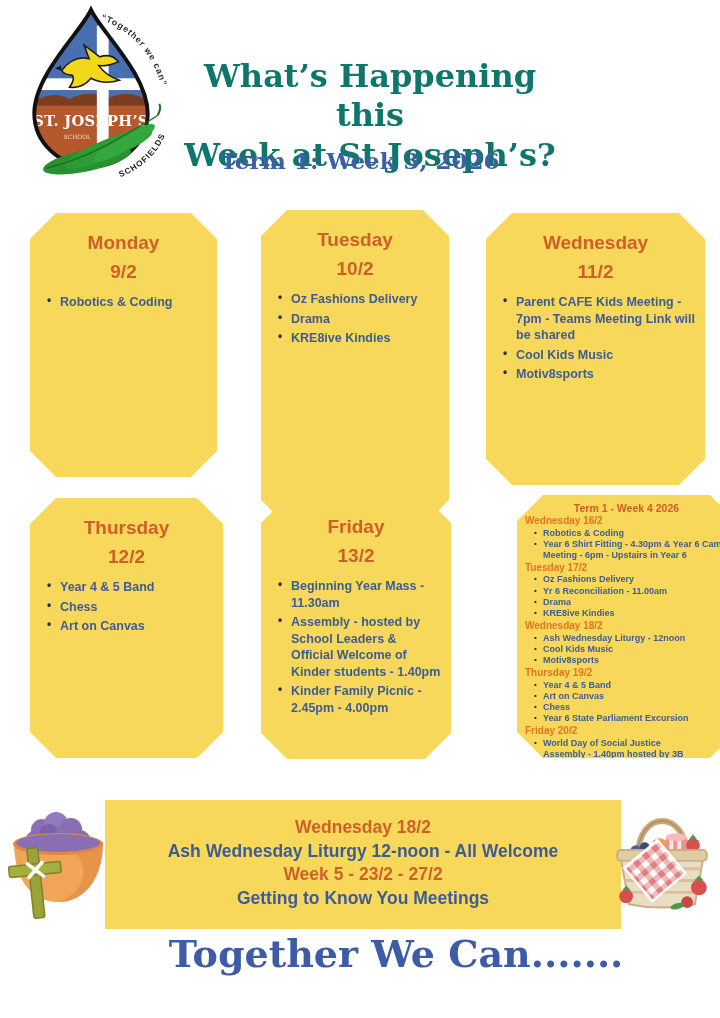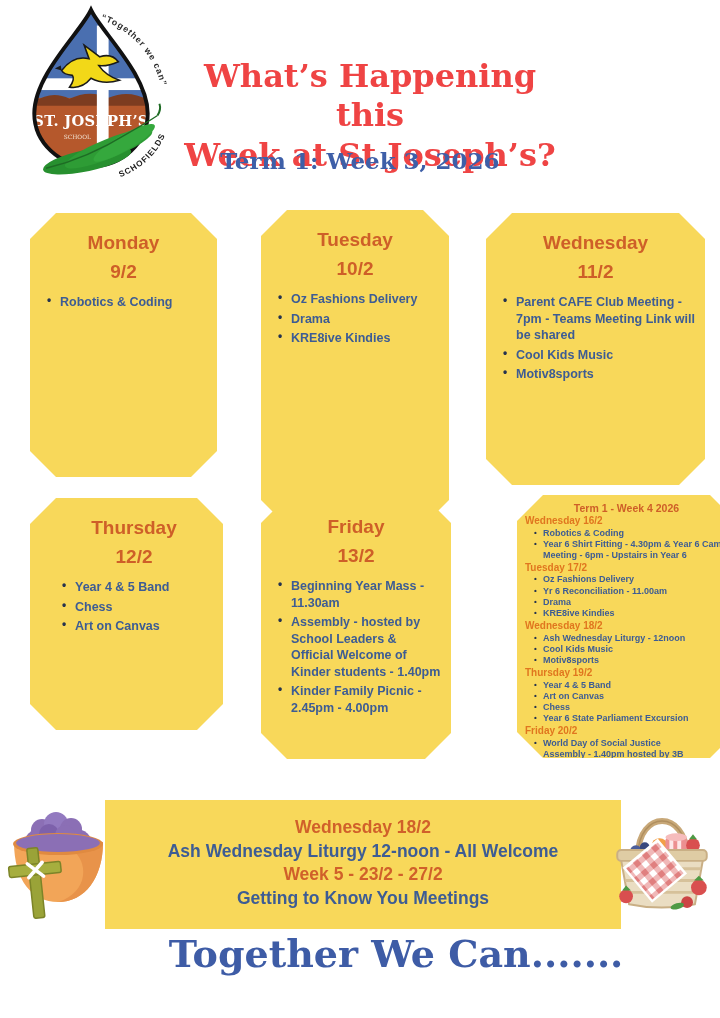--- a/index.html
+++ b/index.html
@@ -7,37 +7,37 @@
     width:720px;height:1018px;position:relative;overflow:hidden;
     background:#ffffff;
     font-family:"Liberation Sans",sans-serif;
     -webkit-font-smoothing:antialiased;
   }
   
   .logo{position:absolute;left:12px;top:4px;width:158px;height:176px;}
   .title{
     position:absolute;left:166px;top:36px;width:408px;
     text-align:center;font-family:"DejaVu Serif",serif;font-weight:bold;
-    font-size:32px;line-height:1.22;color:#ef4444;letter-spacing:0px;
+    font-size:32px;line-height:1.22;color:#0f766e;letter-spacing:0px;
   }
   .subtitle{
     position:absolute;left:160px;top:147px;width:400px;
     text-align:center;font-family:"DejaVu Serif",serif;font-weight:bold;
     font-size:23px;color:#3e5fa8;
   }
   
   .card{
     position:absolute;background:#f8d85a;box-sizing:border-box;
     clip-path:polygon(26px 0,calc(100% - 26px) 0,100% 26px,100% calc(100% - 26px),
       calc(100% - 26px) 100%,26px 100%,0 calc(100% - 26px),0 26px);
   }
   #card-mon{left:30px;top:213px;width:187px;height:264px;}
   #card-tue{left:261px;top:210px;width:188px;height:316px;}
   #card-wed{left:486px;top:213px;width:219px;height:272px;}
-  #card-thu{left:30px;top:498px;width:193px;height:232px;padding-left:15px;}
+  #card-thu{left:30px;top:498px;width:193px;height:260px;}
   #card-fri{left:261px;top:497px;width:190px;height:262px;border-radius:21px;}
   #card-wk4{left:486px;top:495px;width:219px;height:263px;margin-left:31px;}
   .card-day{
     margin:16px 0 0 0;text-align:center;font-size:19px;font-weight:bold;
     color:#ce5f28;line-height:1.5;
   }
   .card-list{list-style:none;margin:8px 4px 0 0;padding:0 6px 0 30px;}
   .card-item{
     position:relative;font-size:12.5px;font-weight:bold;color:#3d5c94;
     line-height:1.32;margin-bottom:3px;
@@ -126,21 +126,21 @@
   <ul class="card-list">
     <li class="card-item">Oz Fashions Delivery</li>
     <li class="card-item">Drama</li>
     <li class="card-item">KRE8ive Kindies</li>
   </ul>
 </section>
 
 <section class="card" id="card-wed">
   <h2 class="card-day"><span>Wednesday</span><br><span>11/2</span></h2>
   <ul class="card-list">
-    <li class="card-item">Parent CAFE Club Meeting - 7pm - Teams Meeting Link will be shared</li>
+    <li class="card-item">Parent CAFE Kids Meeting - 7pm - Teams Meeting Link will be shared</li>
     <li class="card-item">Cool Kids Music</li>
     <li class="card-item">Motiv8sports</li>
   </ul>
 </section>
 
 <section class="card" id="card-thu">
   <h2 class="card-day"><span>Thursday</span><br><span>12/2</span></h2>
   <ul class="card-list">
     <li class="card-item">Year 4 &amp; 5 Band</li>
     <li class="card-item">Chess</li>

